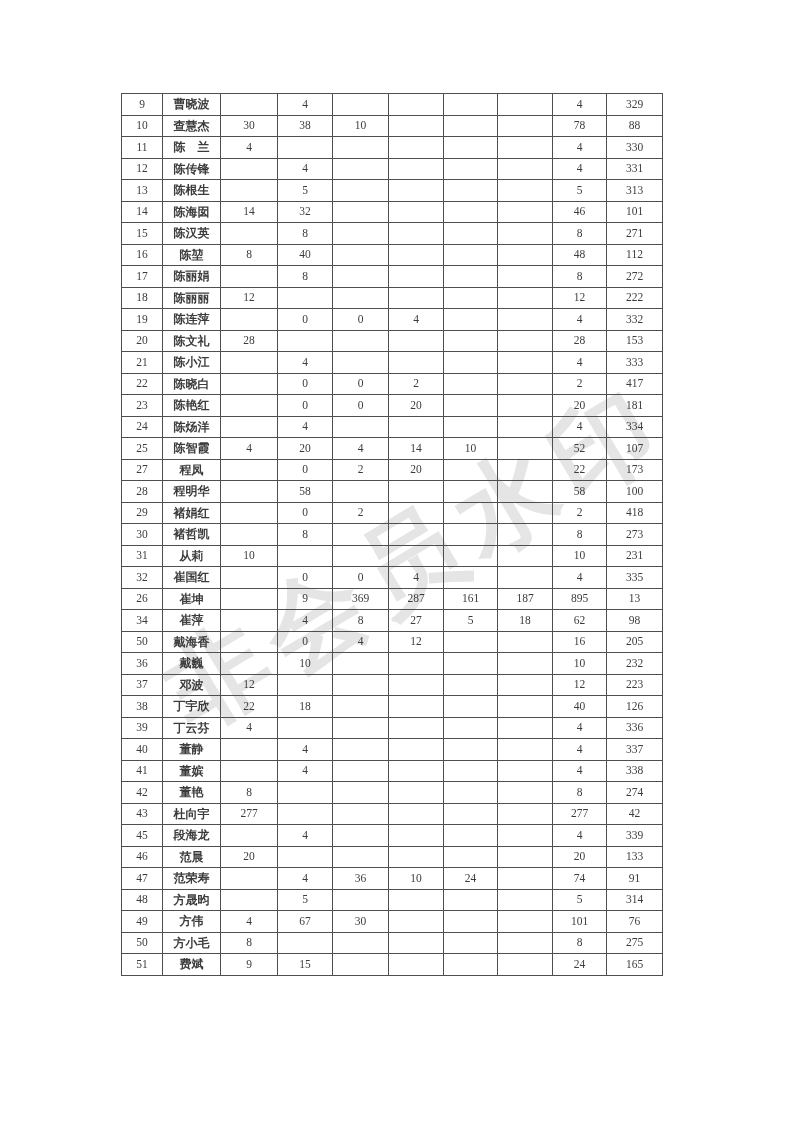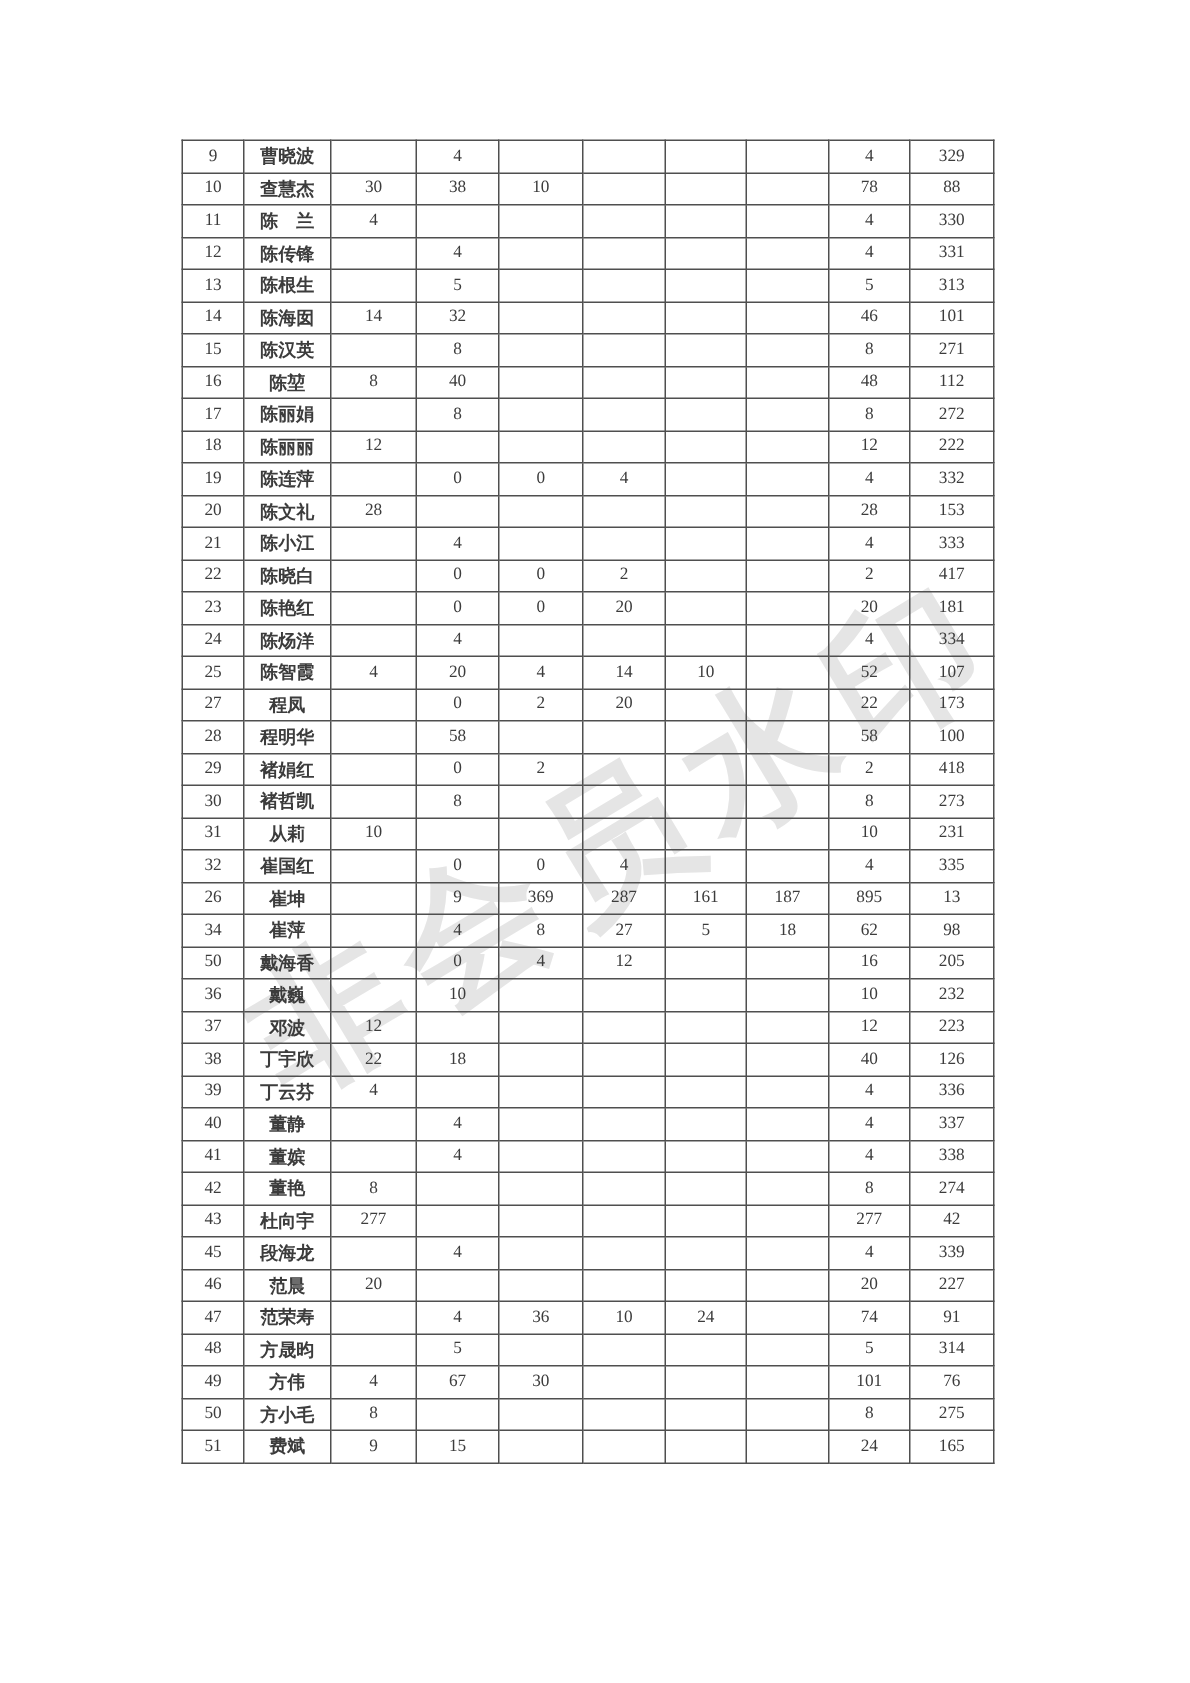--- a/index.html
+++ b/index.html
@@ -512,21 +512,21 @@
         <tr>
           <td>46</td>
           <td class="col-name">范晨</td>
           <td>20</td>
           <td></td>
           <td></td>
           <td></td>
           <td></td>
           <td></td>
           <td>20</td>
-          <td>227</td>
+          <td>133</td>
         </tr>
         <tr>
           <td>47</td>
           <td class="col-name">范荣寿</td>
           <td></td>
           <td>4</td>
           <td>36</td>
           <td>10</td>
           <td>24</td>
           <td></td>

